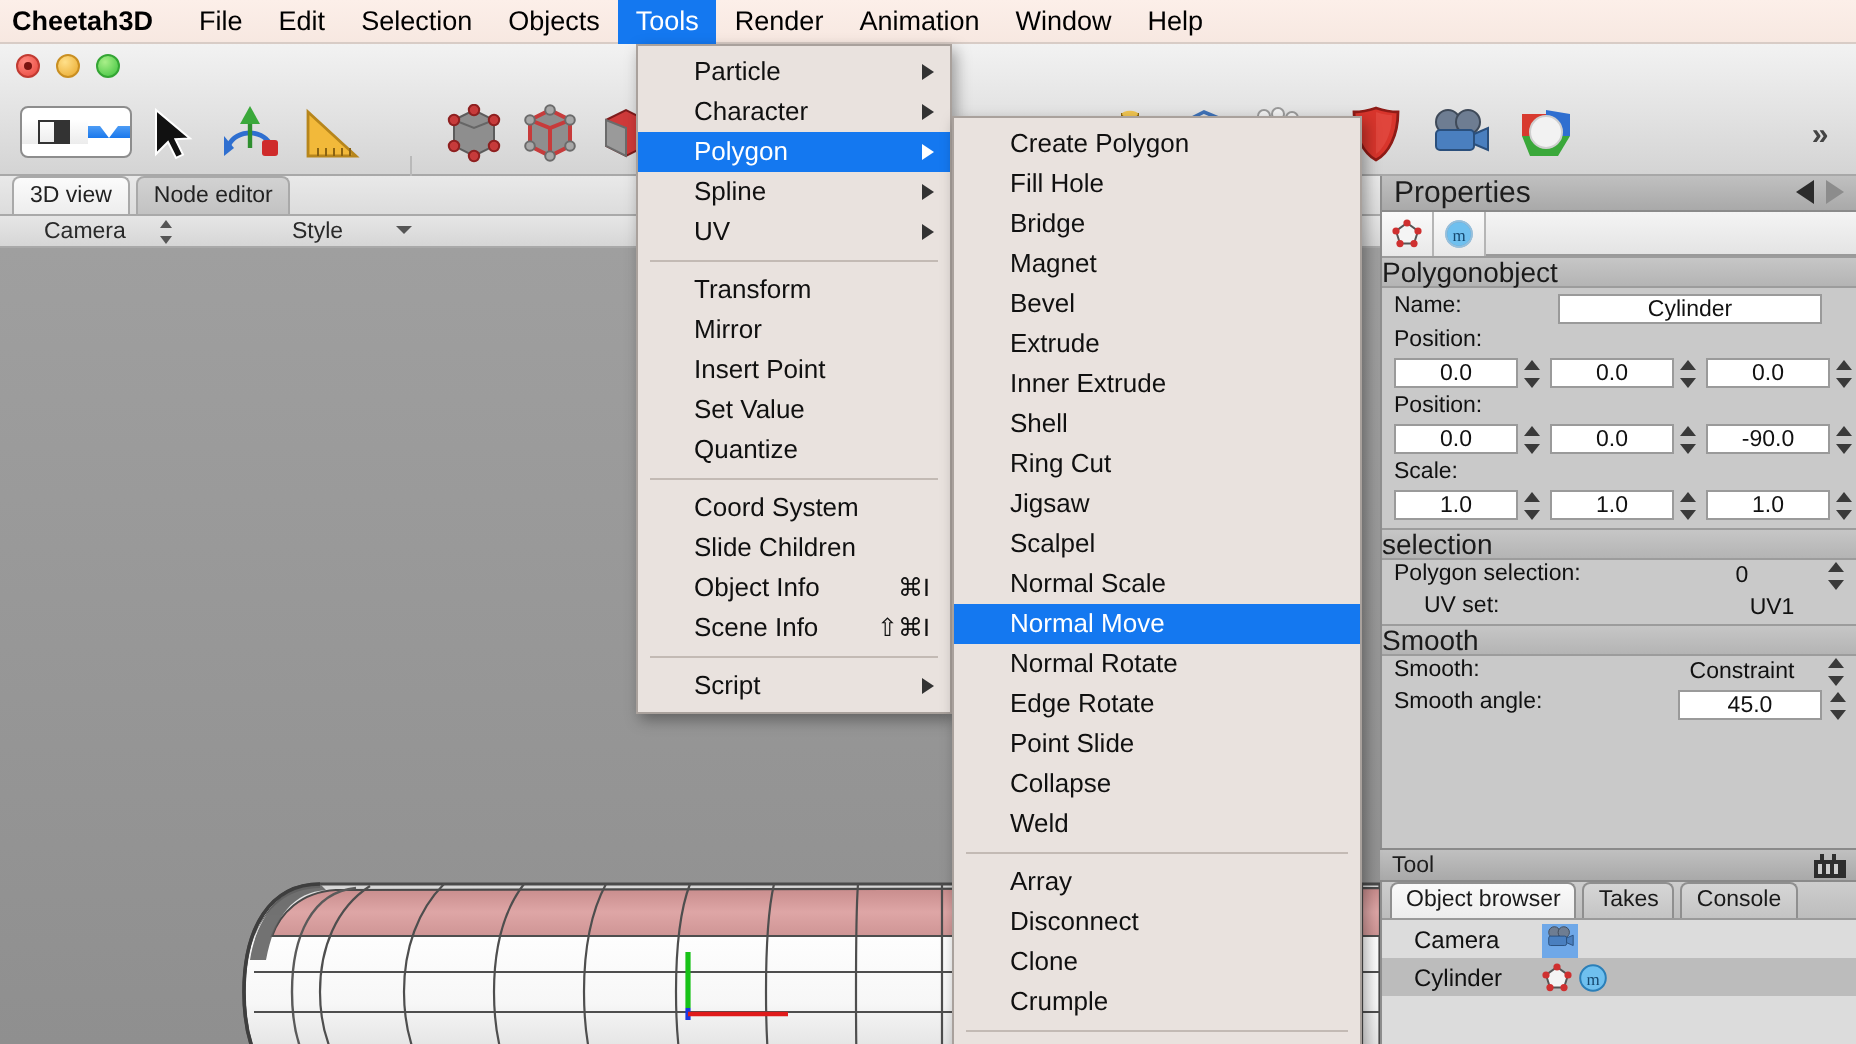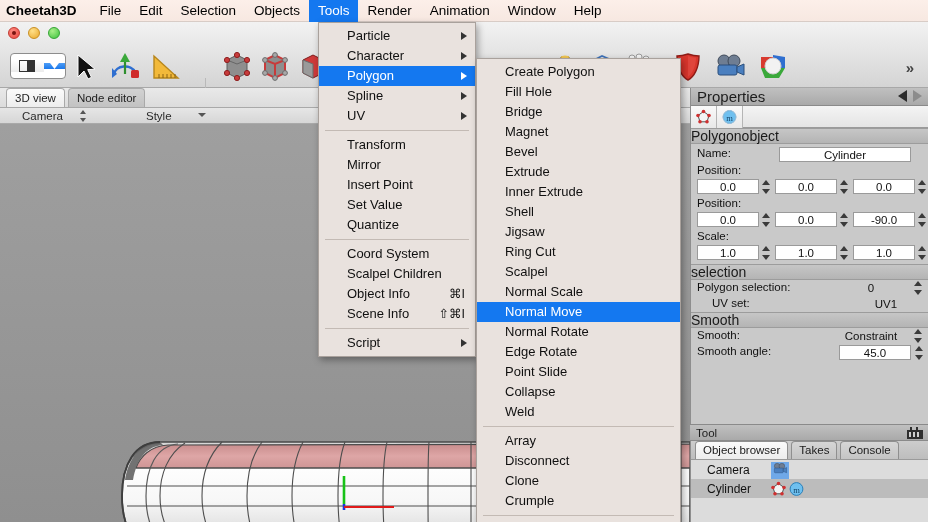--- a/index.html
+++ b/index.html
@@ -663,21 +663,21 @@
       <span>UV</span><span class="sub"></span>
     </div>
     <div class="sep"></div>
     <div class="row">Transform</div>
     <div class="row">Mirror</div>
     <div class="row">Insert Point</div>
     <div class="row">Set Value</div>
     <div class="row">Quantize</div>
     <div class="sep"></div>
     <div class="row">Coord System</div>
-    <div class="row">Scalpel Children</div>
+    <div class="row">Slide Children</div>
     <div class="row">
       <span>Object Info</span>
       <span class="sc">⌘I</span>
     </div>
     <div class="row">
       <span>Scene Info</span>
       <span class="sc">⇧⌘I</span>
     </div>
     <div class="sep"></div>
     <div class="row">
@@ -687,22 +687,22 @@
 
   <div class="menu" id="polygon-submenu">
     <div class="row">Create Polygon</div>
     <div class="row">Fill Hole</div>
     <div class="row">Bridge</div>
     <div class="row">Magnet</div>
     <div class="row">Bevel</div>
     <div class="row">Extrude</div>
     <div class="row">Inner Extrude</div>
     <div class="row">Shell</div>
+    <div class="row">Ring Cut</div>
     <div class="row">Jigsaw</div>
-    <div class="row">Ring Cut</div>
     <div class="row">Scalpel</div>
     <div class="row">Normal Scale</div>
     <div class="row sel">Normal Move</div>
     <div class="row">Normal Rotate</div>
     <div class="row">Edge Rotate</div>
     <div class="row">Point Slide</div>
     <div class="row">Collapse</div>
     <div class="row">Weld</div>
     <div class="sep"></div>
     <div class="row">Array</div>

